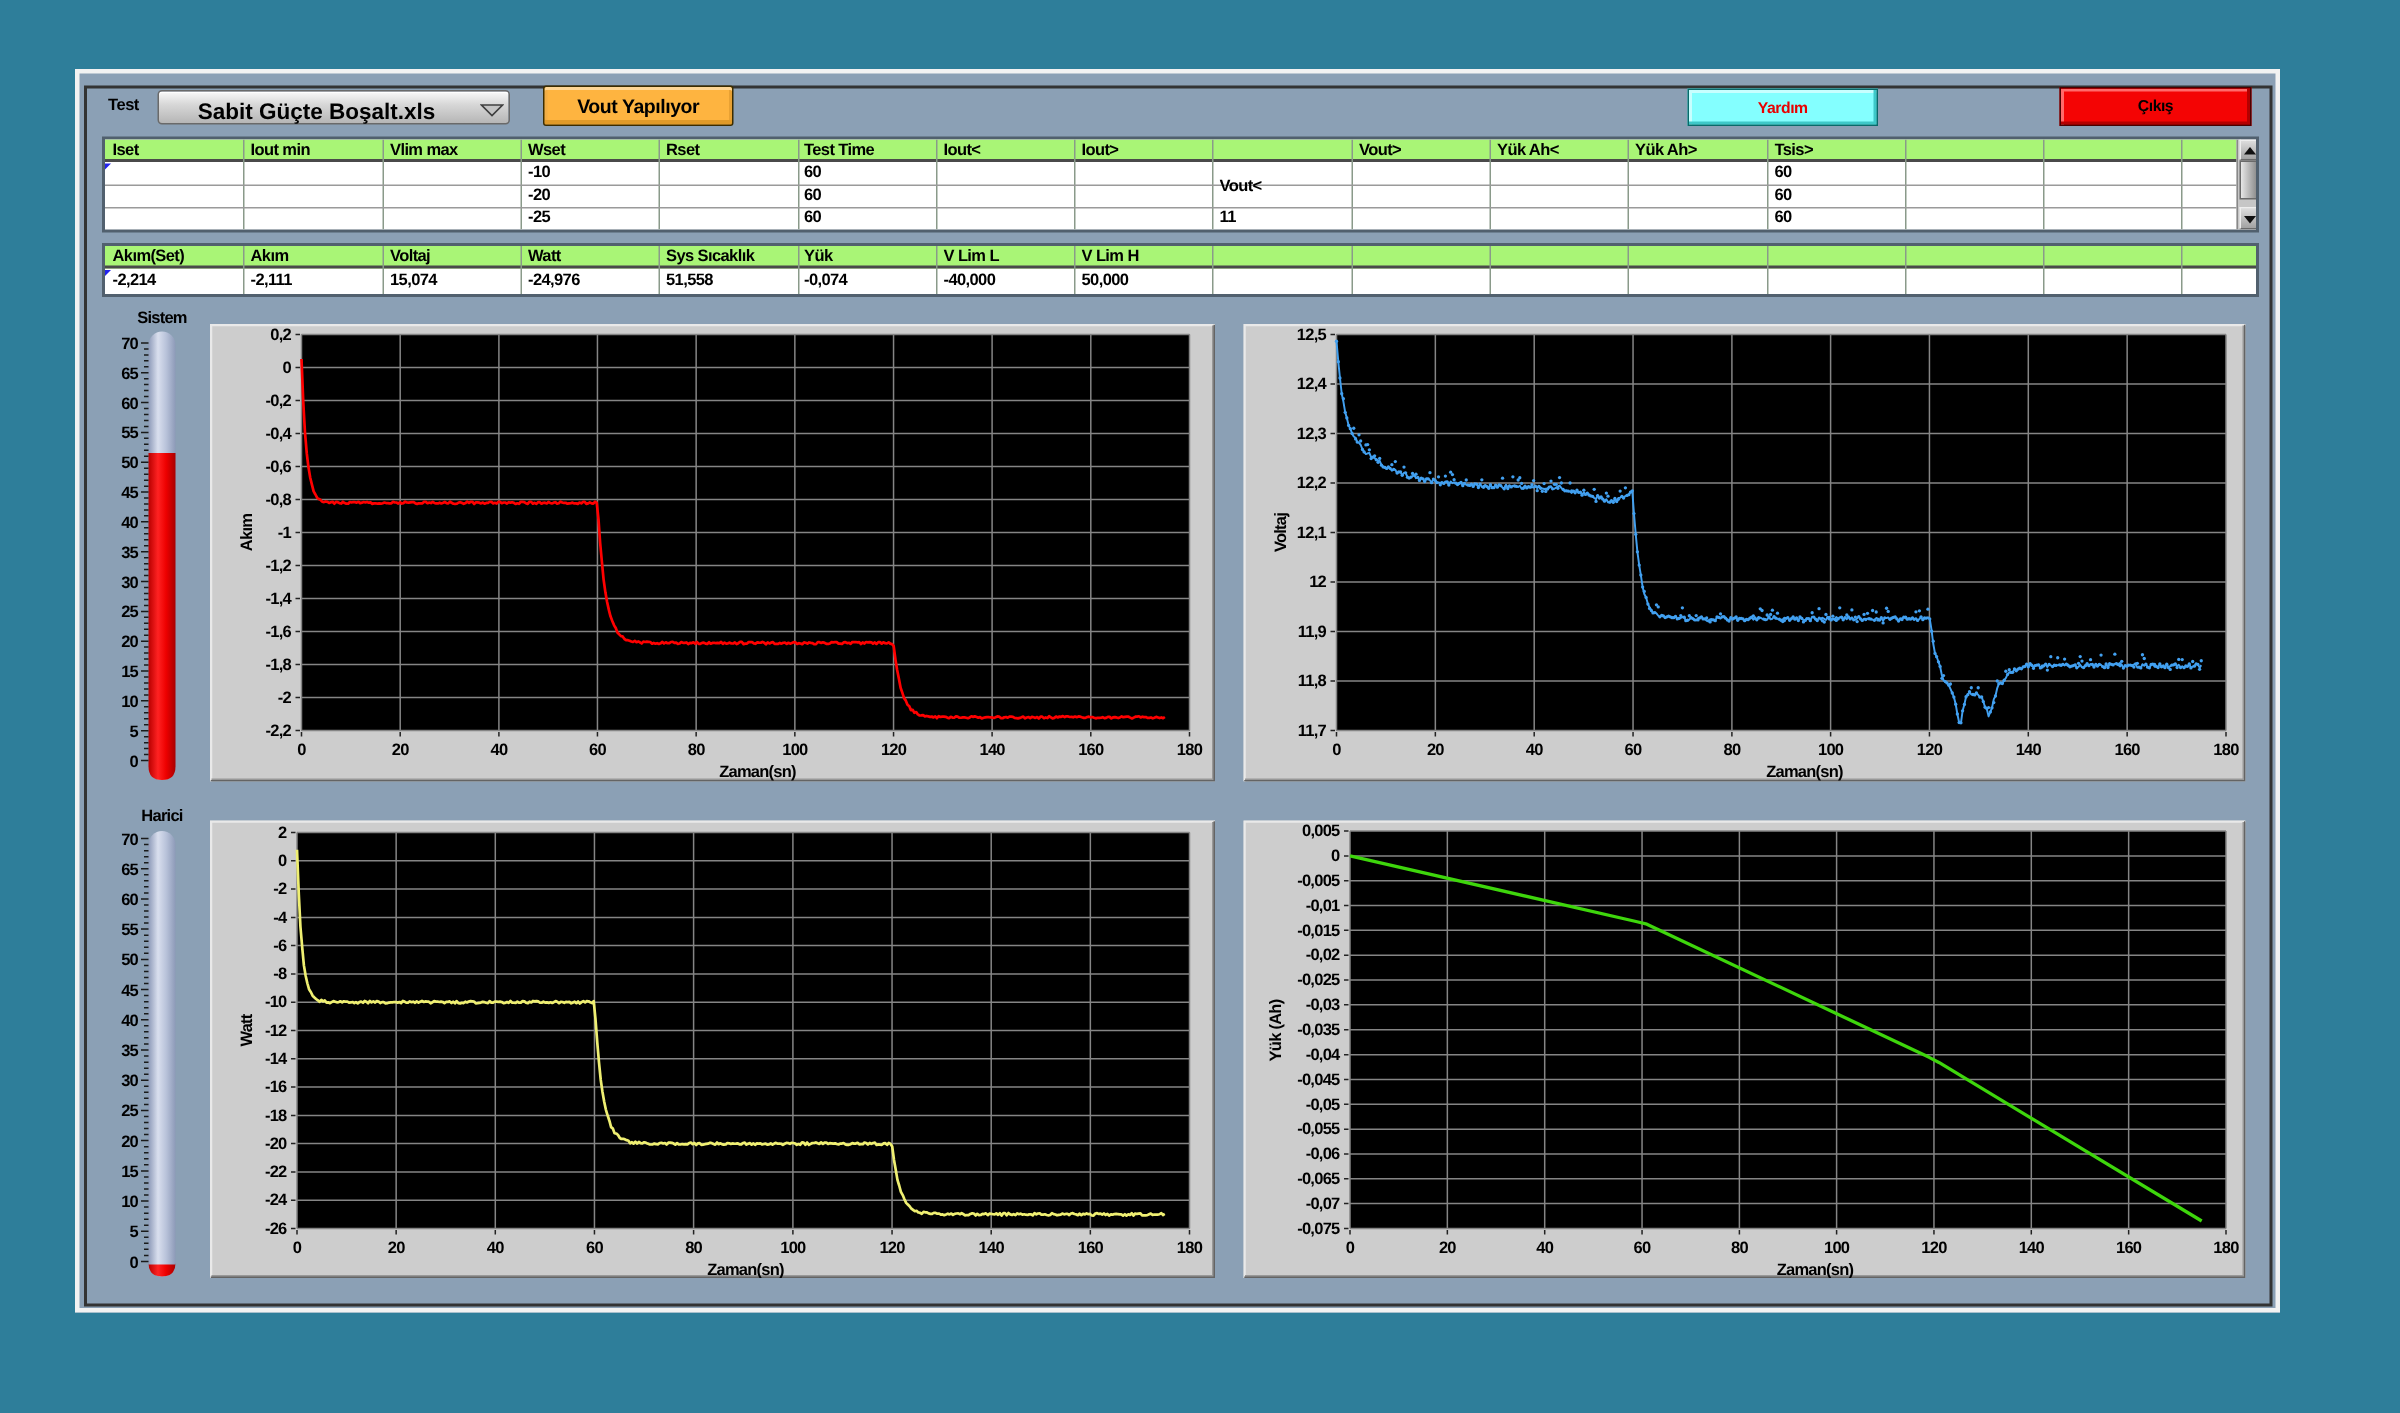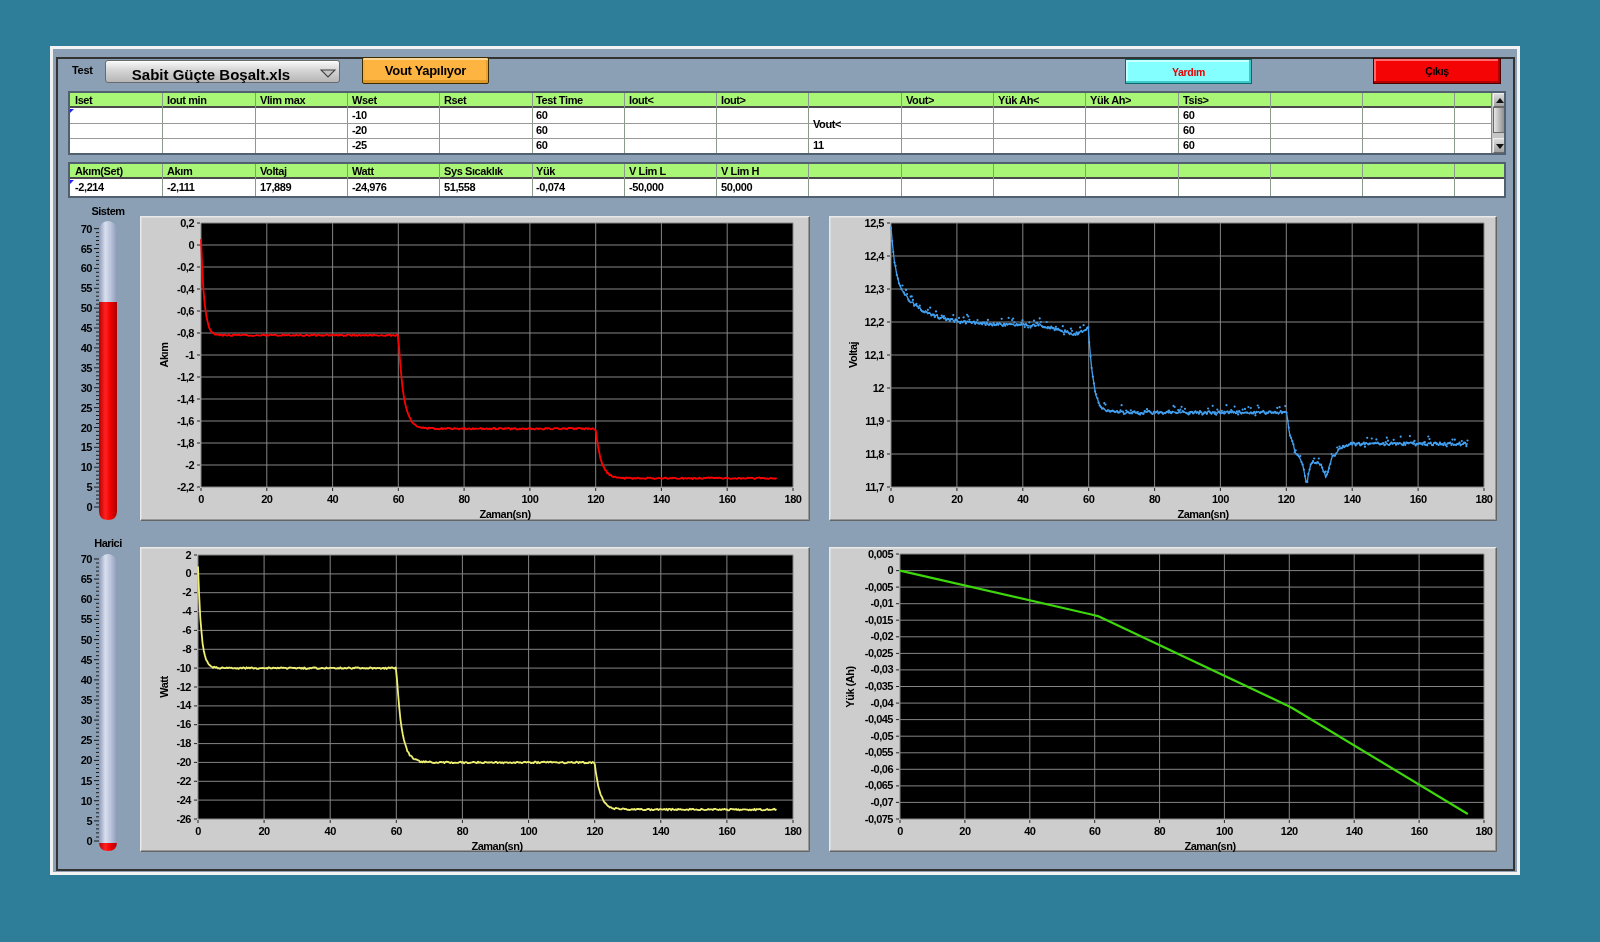--- a/index.html
+++ b/index.html
@@ -97,25 +97,25 @@
     <div class="ct" style="left:97px;top:0;width:84px;height:15px;line-height:15px;">Akım</div>
     <div class="ct" style="left:190px;top:0;width:84px;height:15px;line-height:15px;">Voltaj</div>
     <div class="ct" style="left:282px;top:0;width:84px;height:15px;line-height:15px;">Watt</div>
     <div class="ct" style="left:374px;top:0;width:84px;height:15px;line-height:15px;">Sys Sıcaklık</div>
     <div class="ct" style="left:466px;top:0;width:84px;height:15px;line-height:15px;">Yük</div>
     <div class="ct" style="left:559px;top:0;width:84px;height:15px;line-height:15px;">V Lim L</div>
     <div class="ct" style="left:651px;top:0;width:84px;height:15px;line-height:15px;">V Lim H</div>
     <div style="position:absolute;left:0;top:16px;width:0;height:0;border-top:4px solid #2222ee;border-right:4px solid transparent;"></div>
     <div class="ct" style="left:5px;top:15px;width:84px;height:17px;line-height:17px;">-2,214</div>
     <div class="ct" style="left:97px;top:15px;width:84px;height:17px;line-height:17px;">-2,111</div>
-    <div class="ct" style="left:190px;top:15px;width:84px;height:17px;line-height:17px;">17,889</div>
+    <div class="ct" style="left:190px;top:15px;width:84px;height:17px;line-height:17px;">15,074</div>
     <div class="ct" style="left:282px;top:15px;width:84px;height:17px;line-height:17px;">-24,976</div>
     <div class="ct" style="left:374px;top:15px;width:84px;height:17px;line-height:17px;">51,558</div>
     <div class="ct" style="left:466px;top:15px;width:84px;height:17px;line-height:17px;">-0,074</div>
-    <div class="ct" style="left:559px;top:15px;width:84px;height:17px;line-height:17px;">-50,000</div>
+    <div class="ct" style="left:559px;top:15px;width:84px;height:17px;line-height:17px;">-40,000</div>
     <div class="ct" style="left:651px;top:15px;width:84px;height:17px;line-height:17px;">50,000</div>
   </div>
 <svg style="position:absolute;left:60px;top:203px" width="80" height="330">
     <defs>
       <linearGradient id="tubeSistem" x1="0" y1="0" x2="1" y2="0">
         <stop offset="0" stop-color="#8d9ab8"></stop>
         <stop offset="0.35" stop-color="#d9dfee"></stop>
         <stop offset="0.65" stop-color="#b9c3da"></stop>
         <stop offset="1" stop-color="#8d9ab8"></stop>
       </linearGradient>

